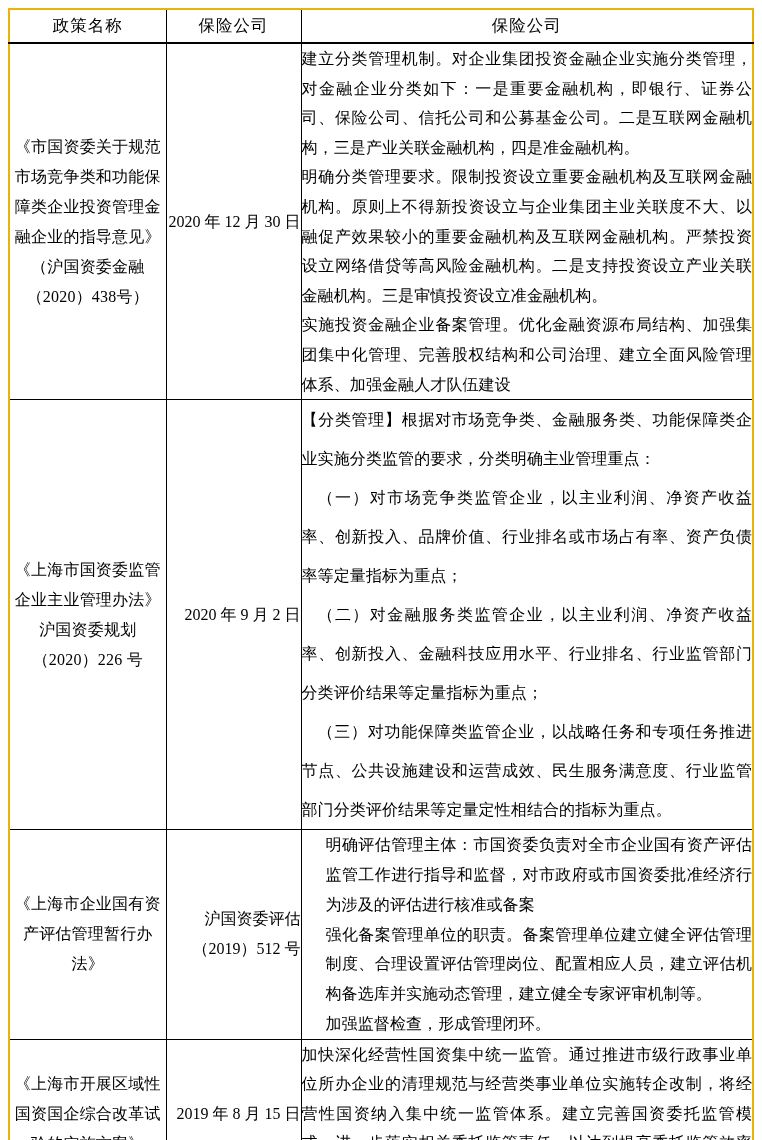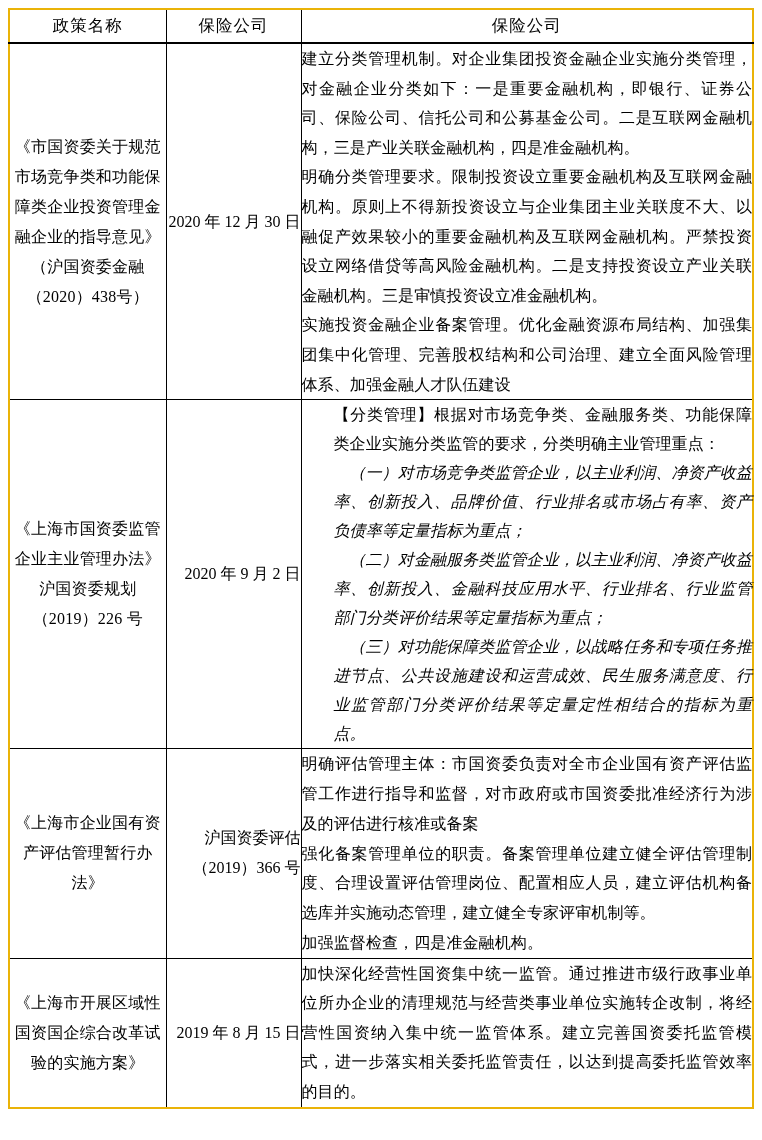--- a/index.html
+++ b/index.html
@@ -68,25 +68,24 @@
     vertical-align: top;
     letter-spacing: 0.1px;
   }
   td.cell-focus p {
     margin: 0;
     text-align: justify;
     text-justify: inter-ideograph;
   }
   td.cell-focus p.indent {
     text-indent: 1em;
-    font-style: italic;
   }
   .row-1 td.cell-focus { line-height: 29.6px; }
-  .row-2 td.cell-focus { line-height: 29px; padding-left: 32px; }
-  .row-3 td.cell-focus { line-height: 29.8px; }
+  .row-2 td.cell-focus { line-height: 39px; }
+  .row-3 td.cell-focus { line-height: 29.8px; padding-left: 24px; }
   .row-4 td.cell-focus { line-height: 29.6px; }
 </style>
 </head>
 <body>
 
 <div class="page">
   <table class="policy-table">
     <colgroup>
       <col class="c-name">
       <col class="c-date">
@@ -103,36 +102,36 @@
       <tr class="row-1">
         <td class="cell-name">《市国资委关于规范市场竞争类和功能保障类企业投资管理金融企业的指导意见》（沪国资委金融（2020）438号）</td>
         <td class="cell-date">2020 年 12 月 30 日</td>
         <td class="cell-focus">
           <p>建立分类管理机制。对企业集团投资金融企业实施分类管理，对金融企业分类如下：一是重要金融机构，即银行、证券公司、保险公司、信托公司和公募基金公司。二是互联网金融机构，三是产业关联金融机构，四是准金融机构。</p>
           <p>明确分类管理要求。限制投资设立重要金融机构及互联网金融机构。原则上不得新投资设立与企业集团主业关联度不大、以融促产效果较小的重要金融机构及互联网金融机构。严禁投资设立网络借贷等高风险金融机构。二是支持投资设立产业关联金融机构。三是审慎投资设立准金融机构。</p>
           <p>实施投资金融企业备案管理。优化金融资源布局结构、加强集团集中化管理、完善股权结构和公司治理、建立全面风险管理体系、加强金融人才队伍建设</p>
         </td>
       </tr>
       <tr class="row-2">
-        <td class="cell-name">《上海市国资委监管企业主业管理办法》沪国资委规划（2019）226 号</td>
+        <td class="cell-name">《上海市国资委监管企业主业管理办法》沪国资委规划（2020）226 号</td>
         <td class="cell-date">2020 年 9 月 2 日</td>
         <td class="cell-focus">
           <p>【分类管理】根据对市场竞争类、金融服务类、功能保障类企业实施分类监管的要求，分类明确主业管理重点：</p>
           <p class="indent">（一）对市场竞争类监管企业，以主业利润、净资产收益率、创新投入、品牌价值、行业排名或市场占有率、资产负债率等定量指标为重点；</p>
           <p class="indent">（二）对金融服务类监管企业，以主业利润、净资产收益率、创新投入、金融科技应用水平、行业排名、行业监管部门分类评价结果等定量指标为重点；</p>
           <p class="indent">（三）对功能保障类监管企业，以战略任务和专项任务推进节点、公共设施建设和运营成效、民生服务满意度、行业监管部门分类评价结果等定量定性相结合的指标为重点。</p>
         </td>
       </tr>
       <tr class="row-3">
         <td class="cell-name">《上海市企业国有资产评估管理暂行办法》</td>
-        <td class="cell-date">沪国资委评估（2019）366 号</td>
+        <td class="cell-date">沪国资委评估（2019）512 号</td>
         <td class="cell-focus">
           <p>明确评估管理主体：市国资委负责对全市企业国有资产评估监管工作进行指导和监督，对市政府或市国资委批准经济行为涉及的评估进行核准或备案</p>
           <p>强化备案管理单位的职责。备案管理单位建立健全评估管理制度、合理设置评估管理岗位、配置相应人员，建立评估机构备选库并实施动态管理，建立健全专家评审机制等。</p>
-          <p>加强监督检查，四是准金融机构。</p>
+          <p>加强监督检查，形成管理闭环。</p>
         </td>
       </tr>
       <tr class="row-4">
         <td class="cell-name">《上海市开展区域性国资国企综合改革试验的实施方案》</td>
         <td class="cell-date">2019 年 8 月 15 日</td>
         <td class="cell-focus">
           <p>加快深化经营性国资集中统一监管。通过推进市级行政事业单位所办企业的清理规范与经营类事业单位实施转企改制，将经营性国资纳入集中统一监管体系。建立完善国资委托监管模式，进一步落实相关委托监管责任，以达到提高委托监管效率的目的。</p>
         </td>
       </tr>
     </tbody>

